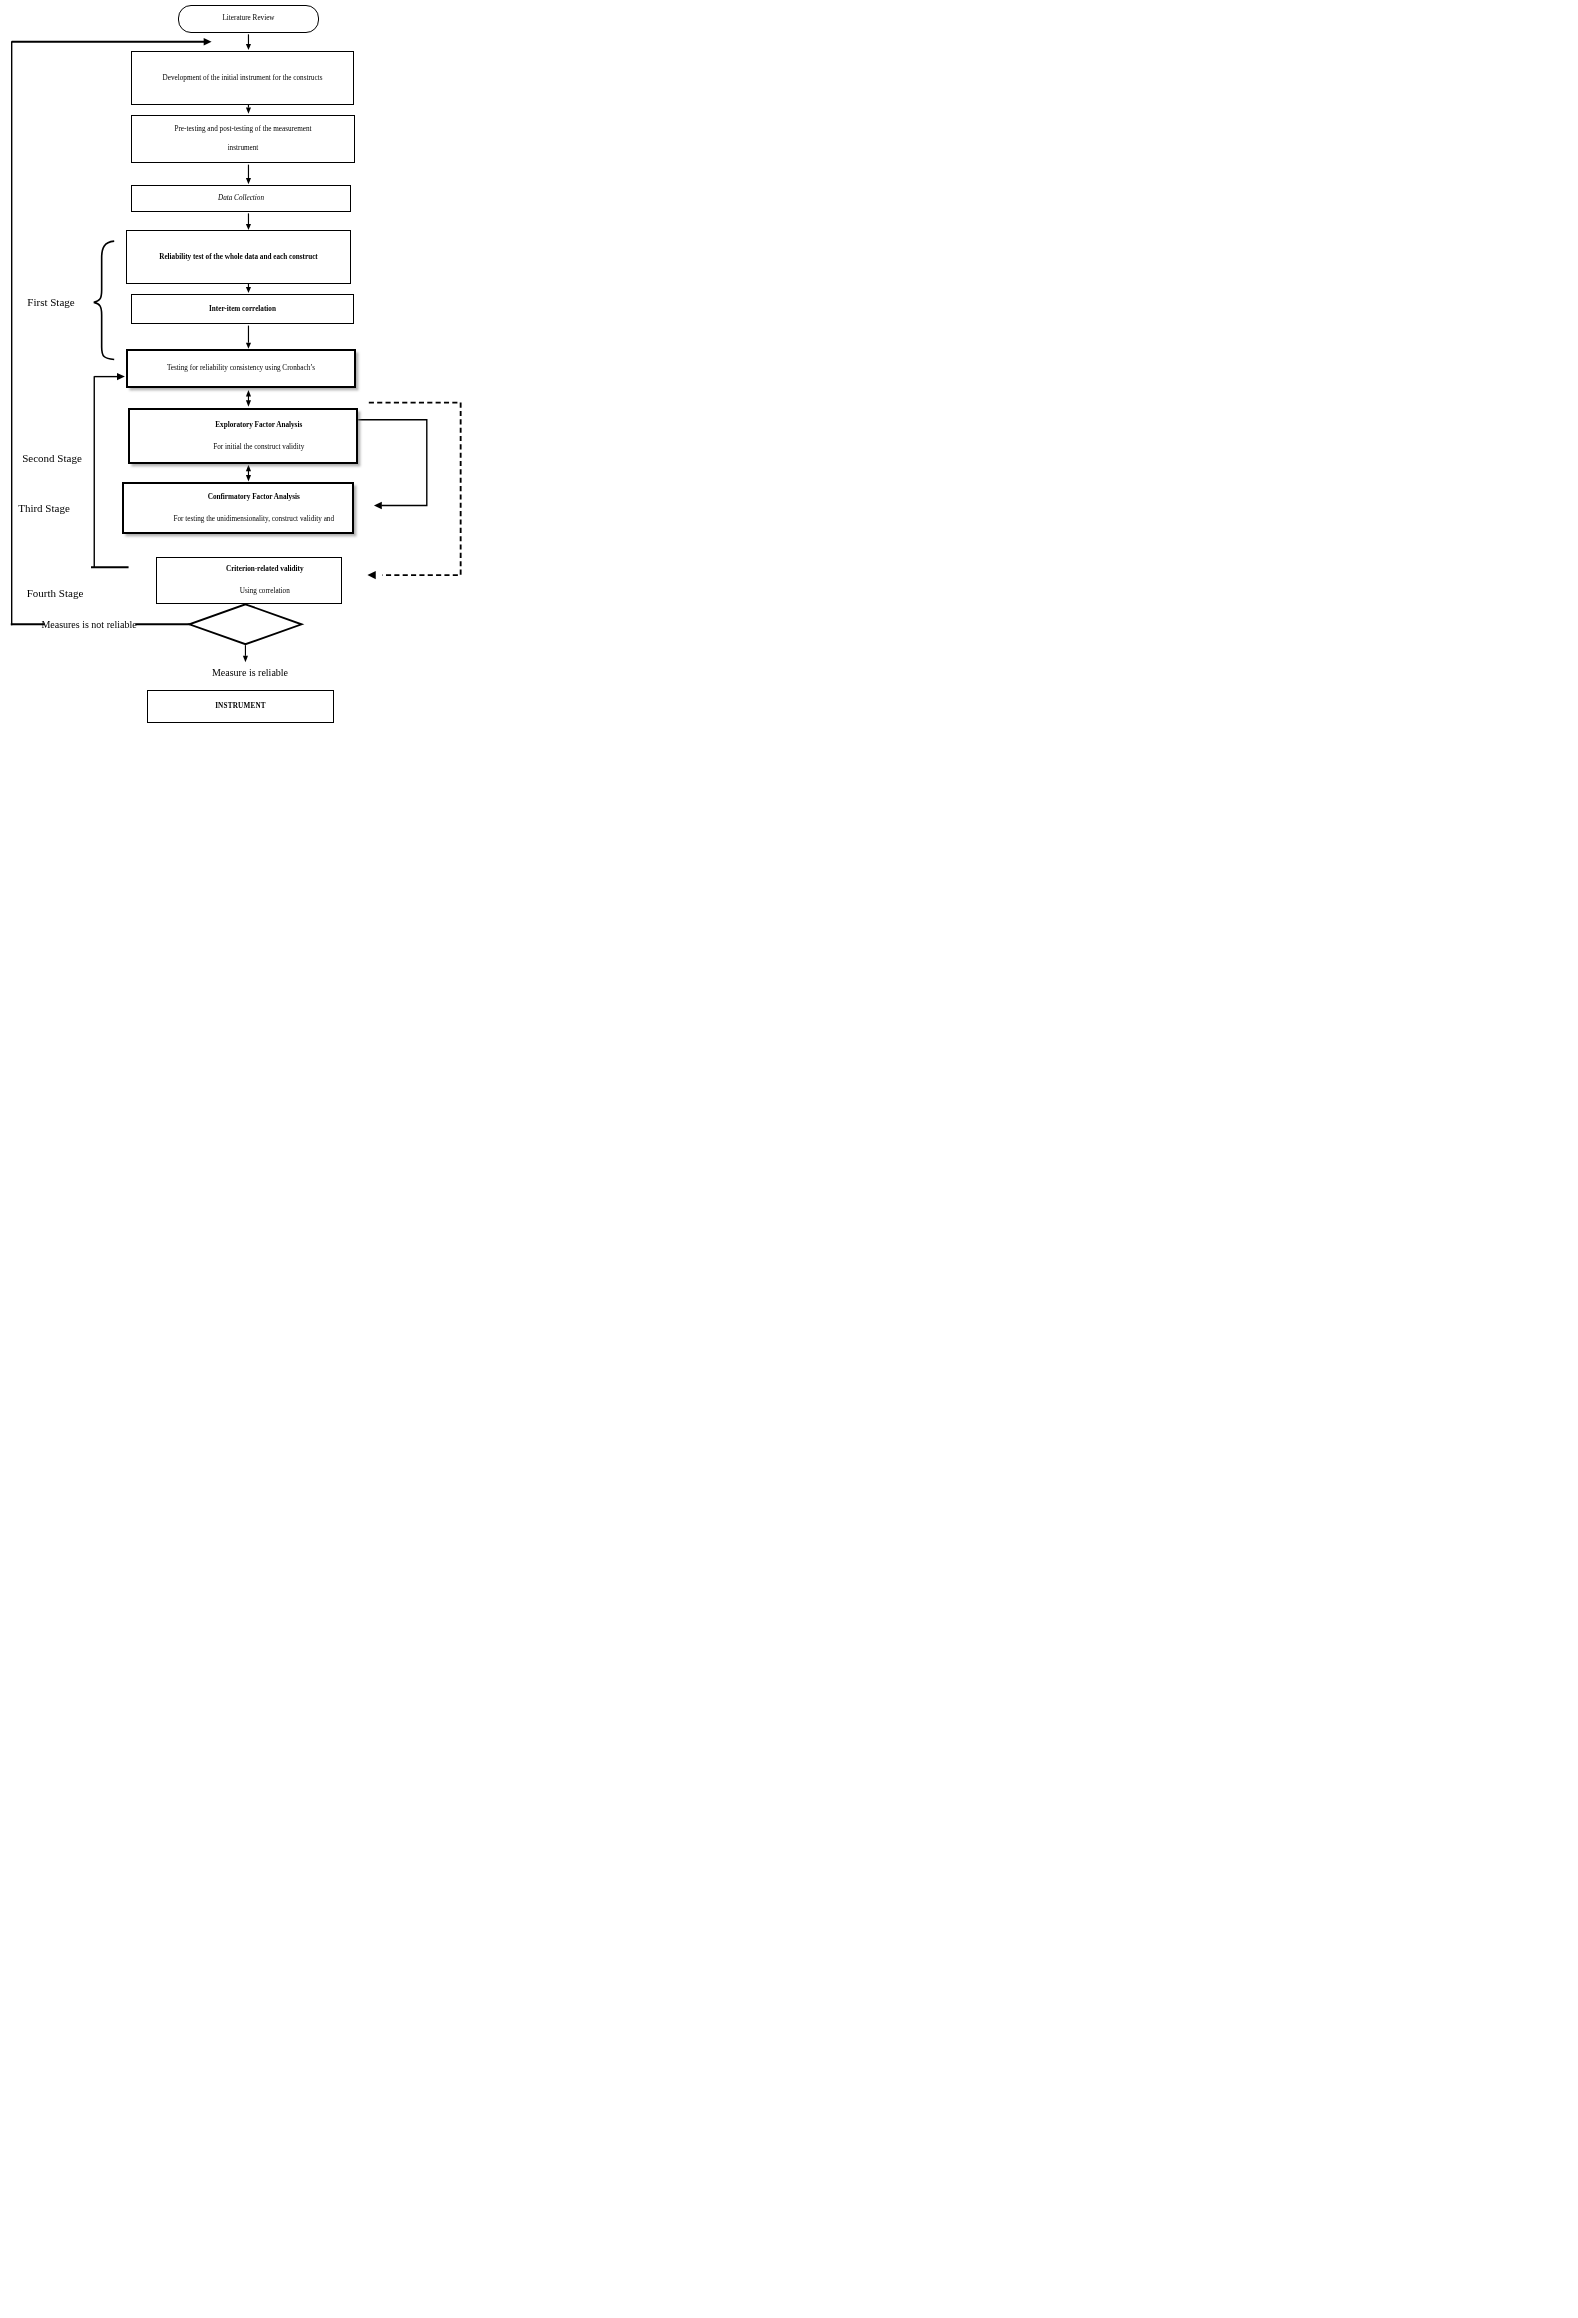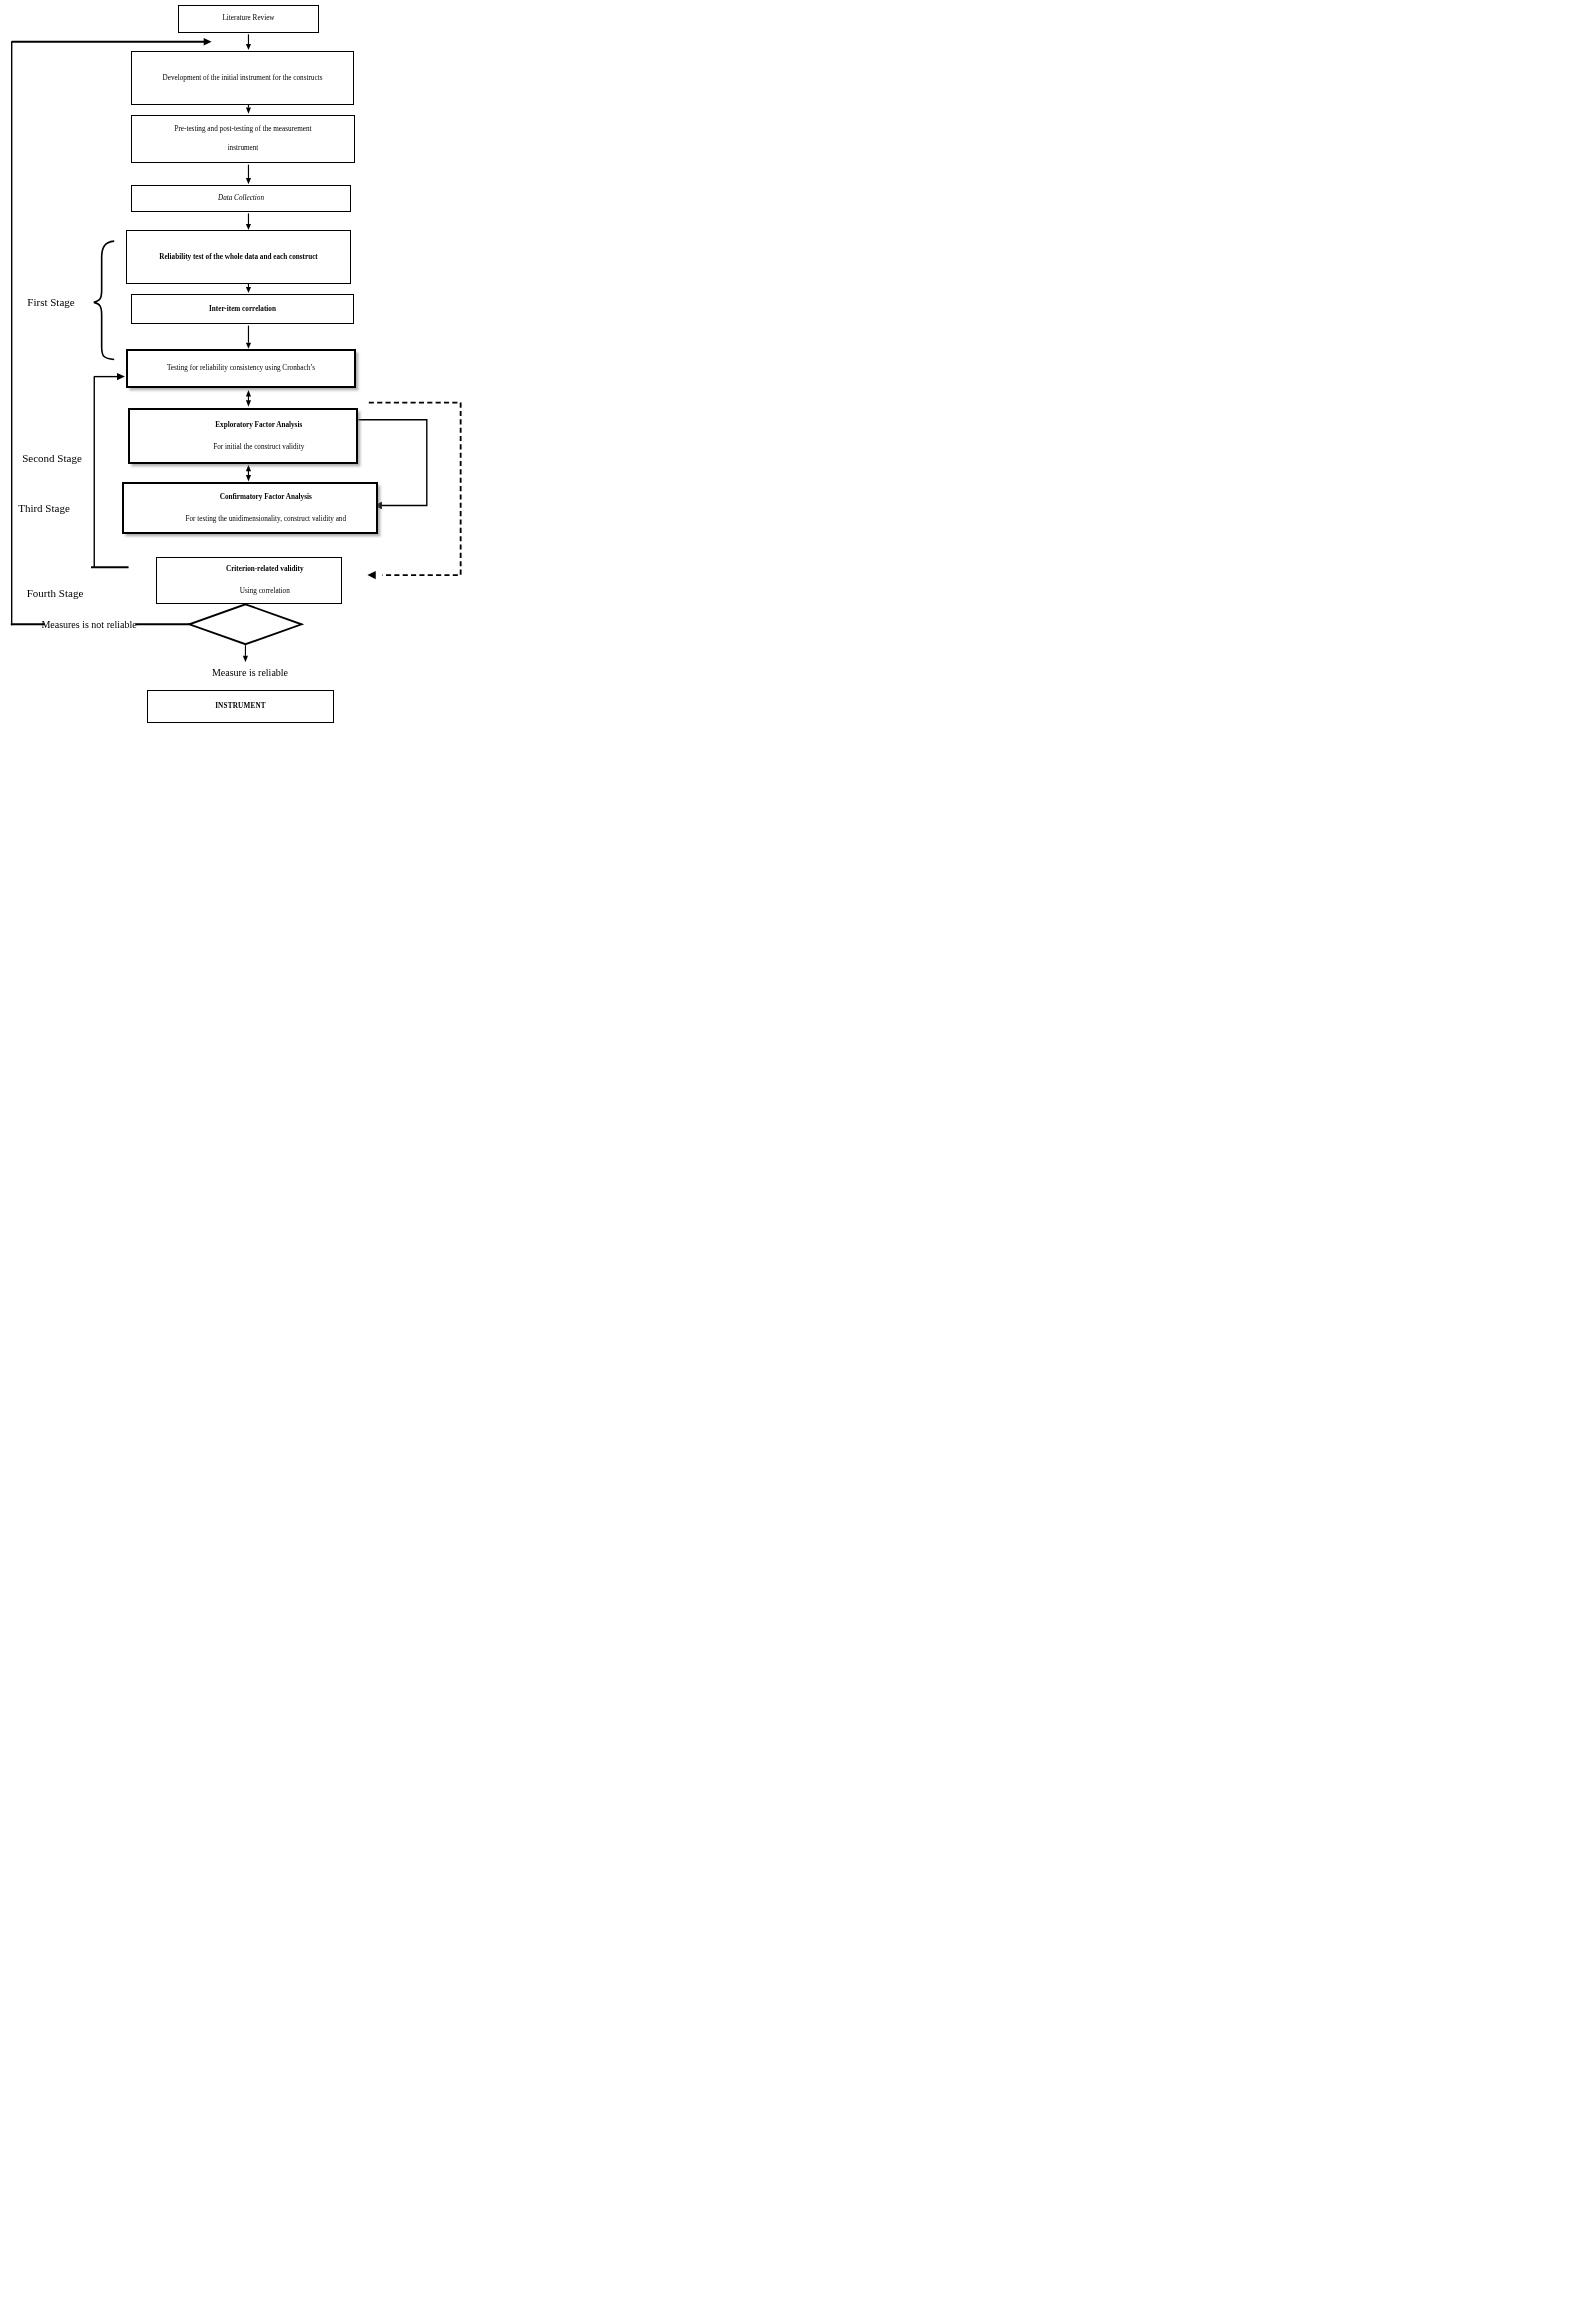--- a/index.html
+++ b/index.html
@@ -130,21 +130,21 @@
     <g stroke="#000" fill="#000">
       <line x1="529" y1="1391" x2="529" y2="1414" stroke-width="2.5"></line>
       <polygon points="529,1428 523.5,1414 534.5,1414" stroke="none"></polygon>
     </g>
 
     <g>
       <path d="M 246 520 C 224 522, 219 535, 219 556 L 219 625 C 219 644, 215 649, 202 652 C 215 655, 219 660, 219 679 L 219 748 C 219 769, 224 773, 246 775" fill="none" stroke="#000" stroke-width="3.5"></path>
     </g>
   </svg>
 
-  <div class="box" style="left:178px; top:4.6px; width:141px; height:28px;">
+  <div class="box" style="left:178px; top:4.6px; width:141px; height:28px;border-radius:13px;">
     <span>Literature Review</span>
   </div>
 
   <div class="box" style="left:131px; top:51px; width:223px; height:54px;">
     <span>Development of the initial instrument for the constructs</span>
   </div>
 
   <div class="box gap20" style="left:131px; top:115px; width:224px; height:48px;">
     <span>Pre-testing and post-testing of the measurement</span>
     <span>instrument</span>
@@ -164,21 +164,21 @@
 
   <div class="box thick" style="left:126px; top:349px; width:230px; height:39px;">
     <span>Testing for reliability consistency using Cronbach’s</span>
   </div>
 
   <div class="box thick gap18" style="left:128px; top:408px; width:230px; height:56px;">
     <span class="bold">Exploratory Factor Analysis</span>
     <span>For initial the construct validity</span>
   </div>
 
-  <div class="box thick gap18" style="left:122px; top:482px; width:256px; height:52px;">
+  <div class="box thick gap18" style="left:122px; top:482px; width:232px; height:52px;">
     <span class="bold">Confirmatory Factor Analysis</span>
     <span>For testing the unidimensionality, construct validity and</span>
   </div>
 
   <div class="box gap18" style="left:156px; top:557px; width:186px; height:47px;">
     <span class="bold">Criterion-related validity</span>
     <span>Using correlation</span>
   </div>
 
   <div class="box" style="left:147px; top:690px; width:187px; height:33px;">

